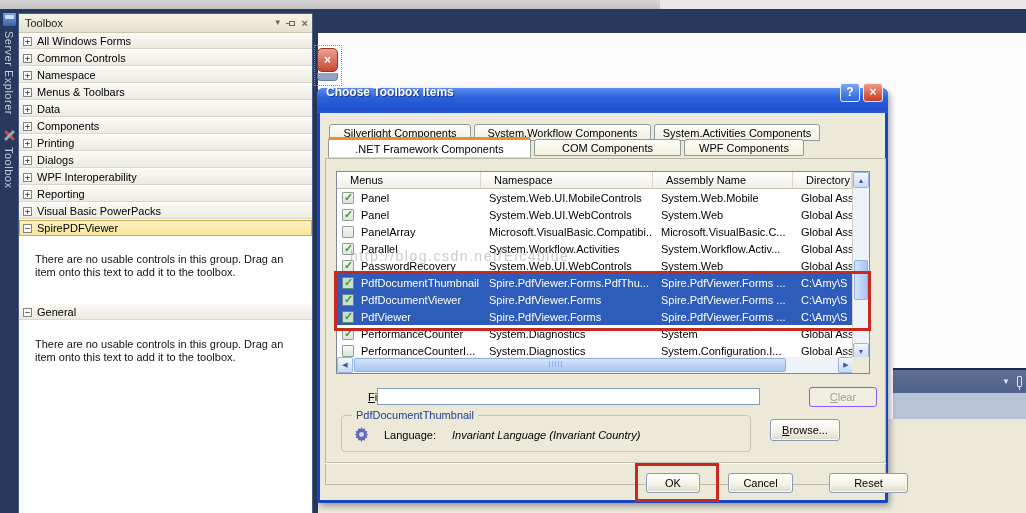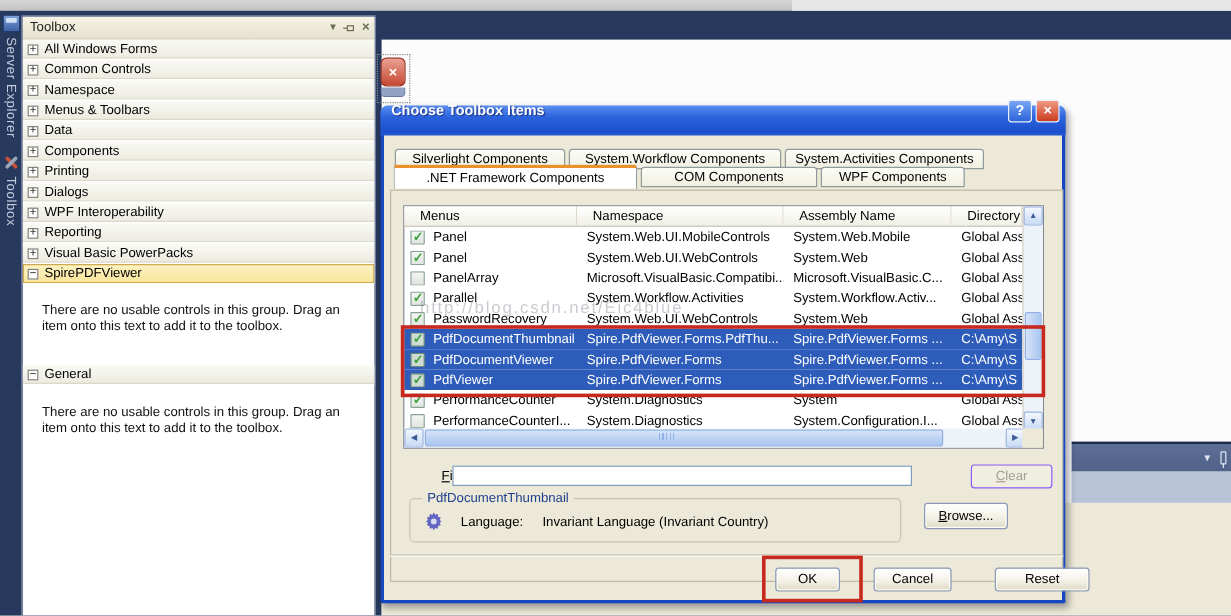--- a/index.html
+++ b/index.html
@@ -143,21 +143,21 @@
     border:1px solid #8a9ab8; box-shadow:inset 0 0 0 1px #fdfdf8; cursor:default; }
   .btn-clear { position:absolute; left:453px; top:274px; width:68px; height:20px; line-height:18px;
     background:#f0eee1; border:1px solid #8b5cf6; color:#a3a18c; box-shadow:none;margin-left:36px; }
   
   .gbox { position:absolute; left:21px; top:302px; width:410px; height:37px;
     border:1px solid #c9c6ae; border-radius:4px; }
   .gbox-title { position:absolute; left:10px; top:-7px; background:#ece9d8; padding:0 4px;
     color:#20408e; font-size:11px; }
   .gear { position:absolute; left:12px; top:11px; width:15px; height:15px; }
   .gbox-lang-label { position:absolute; left:42px; top:13px; }
-  .gbox-lang-value { position:absolute; left:110px; top:13px; }
+  .gbox-lang-value { position:absolute; left:110px; top:13px;font-style:italic; }
   .btn-browse { position:absolute; left:450px; top:306px; width:70px; height:22px; line-height:20px; }
   
   .dlg-sep { position:absolute; left:5px; top:349px; width:561px; height:2px;
     border-top:1px solid #c2bfa9; border-bottom:1px solid #fbfaf3; }
   .btn-ok { position:absolute; left:326px; top:360px; width:54px; height:20px; line-height:18px; }
   .btn-cancel { position:absolute; left:408px; top:360px; width:65px; height:20px; line-height:18px; }
   .btn-reset { position:absolute; left:509px; top:360px; width:79px; height:20px; line-height:18px; }
   
   .red-box { position:absolute; border:3px solid #c8291f; z-index:8; pointer-events:none; }
   .red-rows { left:14px; top:158px; width:537px; height:60px; }

